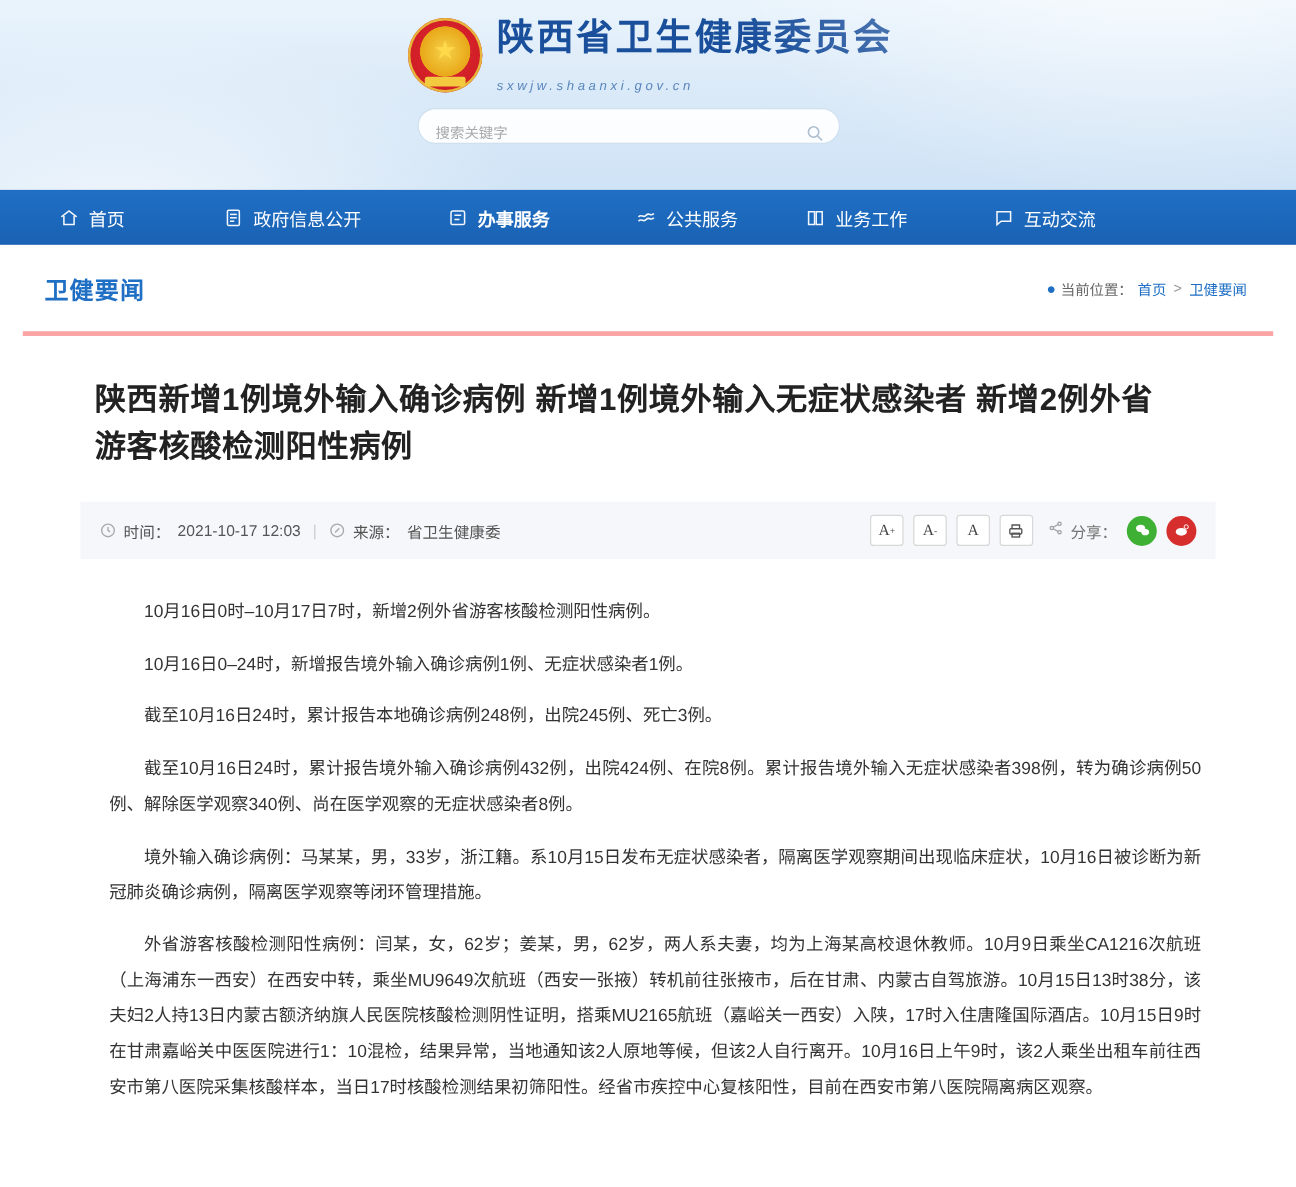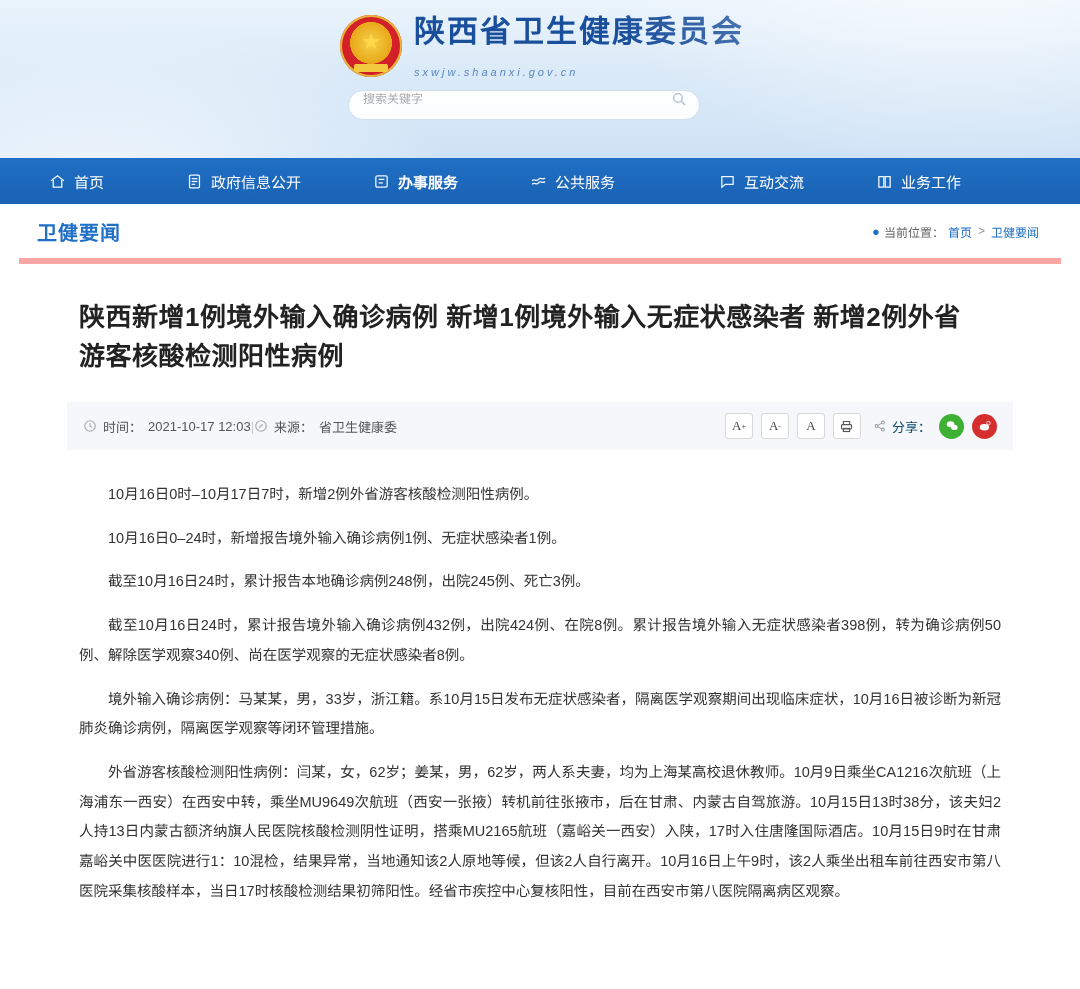--- a/index.html
+++ b/index.html
@@ -92,21 +92,21 @@
   .search-box {
     position: absolute;
     left: 348px;
     top: 90px;
     width: 352px;
     height: 30px;
     background: rgba(255,255,255,0.92);
     border: 1px solid #cfe0ef;
     border-radius: 16px;
     display: flex;
-    align-items: flex-start;
+    align-items: flex-end;
     padding: 0 12px;
   }
   .search-box input {
     flex: 1;
     border: none;
     outline: none;
     background: transparent;
     font-size: 12px;
     color: #555;
     font-family: "Liberation Sans", sans-serif;
@@ -135,33 +135,33 @@
     color: #ffffff;
     font-size: 15px;
     padding: 0 8px;
     height: 100%;
     cursor: pointer;
     white-space: nowrap;
   }
   .nav-item:nth-child(1) { margin-left: 22px; margin-right: 66px; }
   .nav-item:nth-child(2) { margin-right: 56px; }
   .nav-item:nth-child(3) { margin-right: 56px; font-weight: bold; }
-  .nav-item:nth-child(4) { margin-right: 88px; }
+  .nav-item:nth-child(4) { margin-right: 40px; }
   .nav-item:nth-child(5) { margin-right: 56px; }
   .nav-ico { width: 17px; height: 17px; opacity: .95; }
 
   
   .subbar {
     width: 1042px;
     margin: 0 auto;
-    height: 60px;
+    height: 76px;
     display: flex;
     align-items: center;
     justify-content: space-between;
-    border-bottom: 6px solid #fca5a5;
+    border-bottom: 4px solid #fca5a5;
     position: relative;
   }
   .column-title {
     font-size: 20px;
     color: #1f6fc4;
     font-weight: bold;
     letter-spacing: 1px;
     padding-left: 18px;
   }
   .breadcrumb {
@@ -195,20 +195,21 @@
     height: 48px;
     display: flex;
     align-items: center;
     justify-content: space-between;
     padding: 0 16px;
     margin: 0 -12px 30px -12px;
   }
   .meta-left {
     display: flex;
     align-items: center;
+    gap: 10px;
     font-size: 13px;
     color: #555;
   }
   .meta-left .divider { color: #ccc; }
   .meta-left .mi { display: flex; align-items: center; gap: 6px; }
   .circ-ico { width: 14px; height: 14px; opacity: .6; }
   .meta-right {
     display: flex;
     align-items: center;
     gap: 8px;
@@ -229,40 +230,40 @@
   .fontbtn sup { font-size: 8px; }
   .printbtn {
     width: 28px; height: 26px;
     border: 1px solid #d8d8d8;
     background: #fff;
     border-radius: 3px;
     display: flex; align-items: center; justify-content: center;
     cursor: pointer;
   }
   .share-label {
-    font-size: 13px; color: #0c4a6e;
-    display: flex; align-items: center; gap: 5px;
+    font-size: 13px; color: #737373;
+    display: flex; gap: 5px;
     margin-left: 4px;
   }
   .share-ico { width: 14px; height: 14px; opacity: .6; }
   .sns {
     width: 25px; height: 25px;
     border-radius: 50%;
     display: flex; align-items: center; justify-content: center;
     color: #fff; font-size: 13px;
     cursor: pointer;
   }
   .sns.wechat { background: #3eb135; }
   .sns.weibo  { background: #d62d2d; }
 
   .body-text p {
     font-size: 14.5px;
     line-height: 2.05;
     color: #333;
-    margin: 0 0 14px 0;
+    margin: 0 0 14px 12px;
     text-indent: 2em;
     text-align: justify;
   }
 </style>
 </head>
 <body>
 
 <div class="page">
 
   <div class="header">
@@ -316,30 +317,30 @@
       </div>
       <div class="nav-item">
         <svg class="nav-ico" viewBox="0 0 24 24" fill="none" stroke="#fff" stroke-width="1.8">
           <path d="M3 16c3-4 6 2 9-2s6 2 9-2"></path>
           <path d="M3 11c3-4 6 2 9-2s6 2 9-2"></path>
         </svg>
         <span>公共服务</span>
       </div>
       <div class="nav-item">
         <svg class="nav-ico" viewBox="0 0 24 24" fill="none" stroke="#fff" stroke-width="1.8">
-          <path d="M4 5h16v11H9l-5 4V5z"></path>
-        </svg>
-        <span>互动交流</span>
-      </div>
-      <div class="nav-item">
-        <svg class="nav-ico" viewBox="0 0 24 24" fill="none" stroke="#fff" stroke-width="1.8">
           <path d="M4 5h7v15H4z"></path>
             <path d="M13 5h7v15h-7z"></path>
         </svg>
         <span>业务工作</span>
+      </div>
+      <div class="nav-item">
+        <svg class="nav-ico" viewBox="0 0 24 24" fill="none" stroke="#fff" stroke-width="1.8">
+          <path d="M4 5h16v11H9l-5 4V5z"></path>
+        </svg>
+        <span>互动交流</span>
       </div>
     </div>
   </div>
 
   <div class="subbar">
     <div class="column-title">卫健要闻</div>
     <div class="breadcrumb">
       <span class="pin">●</span>
       <span>当前位置：</span>
       <a href="#">首页</a>

